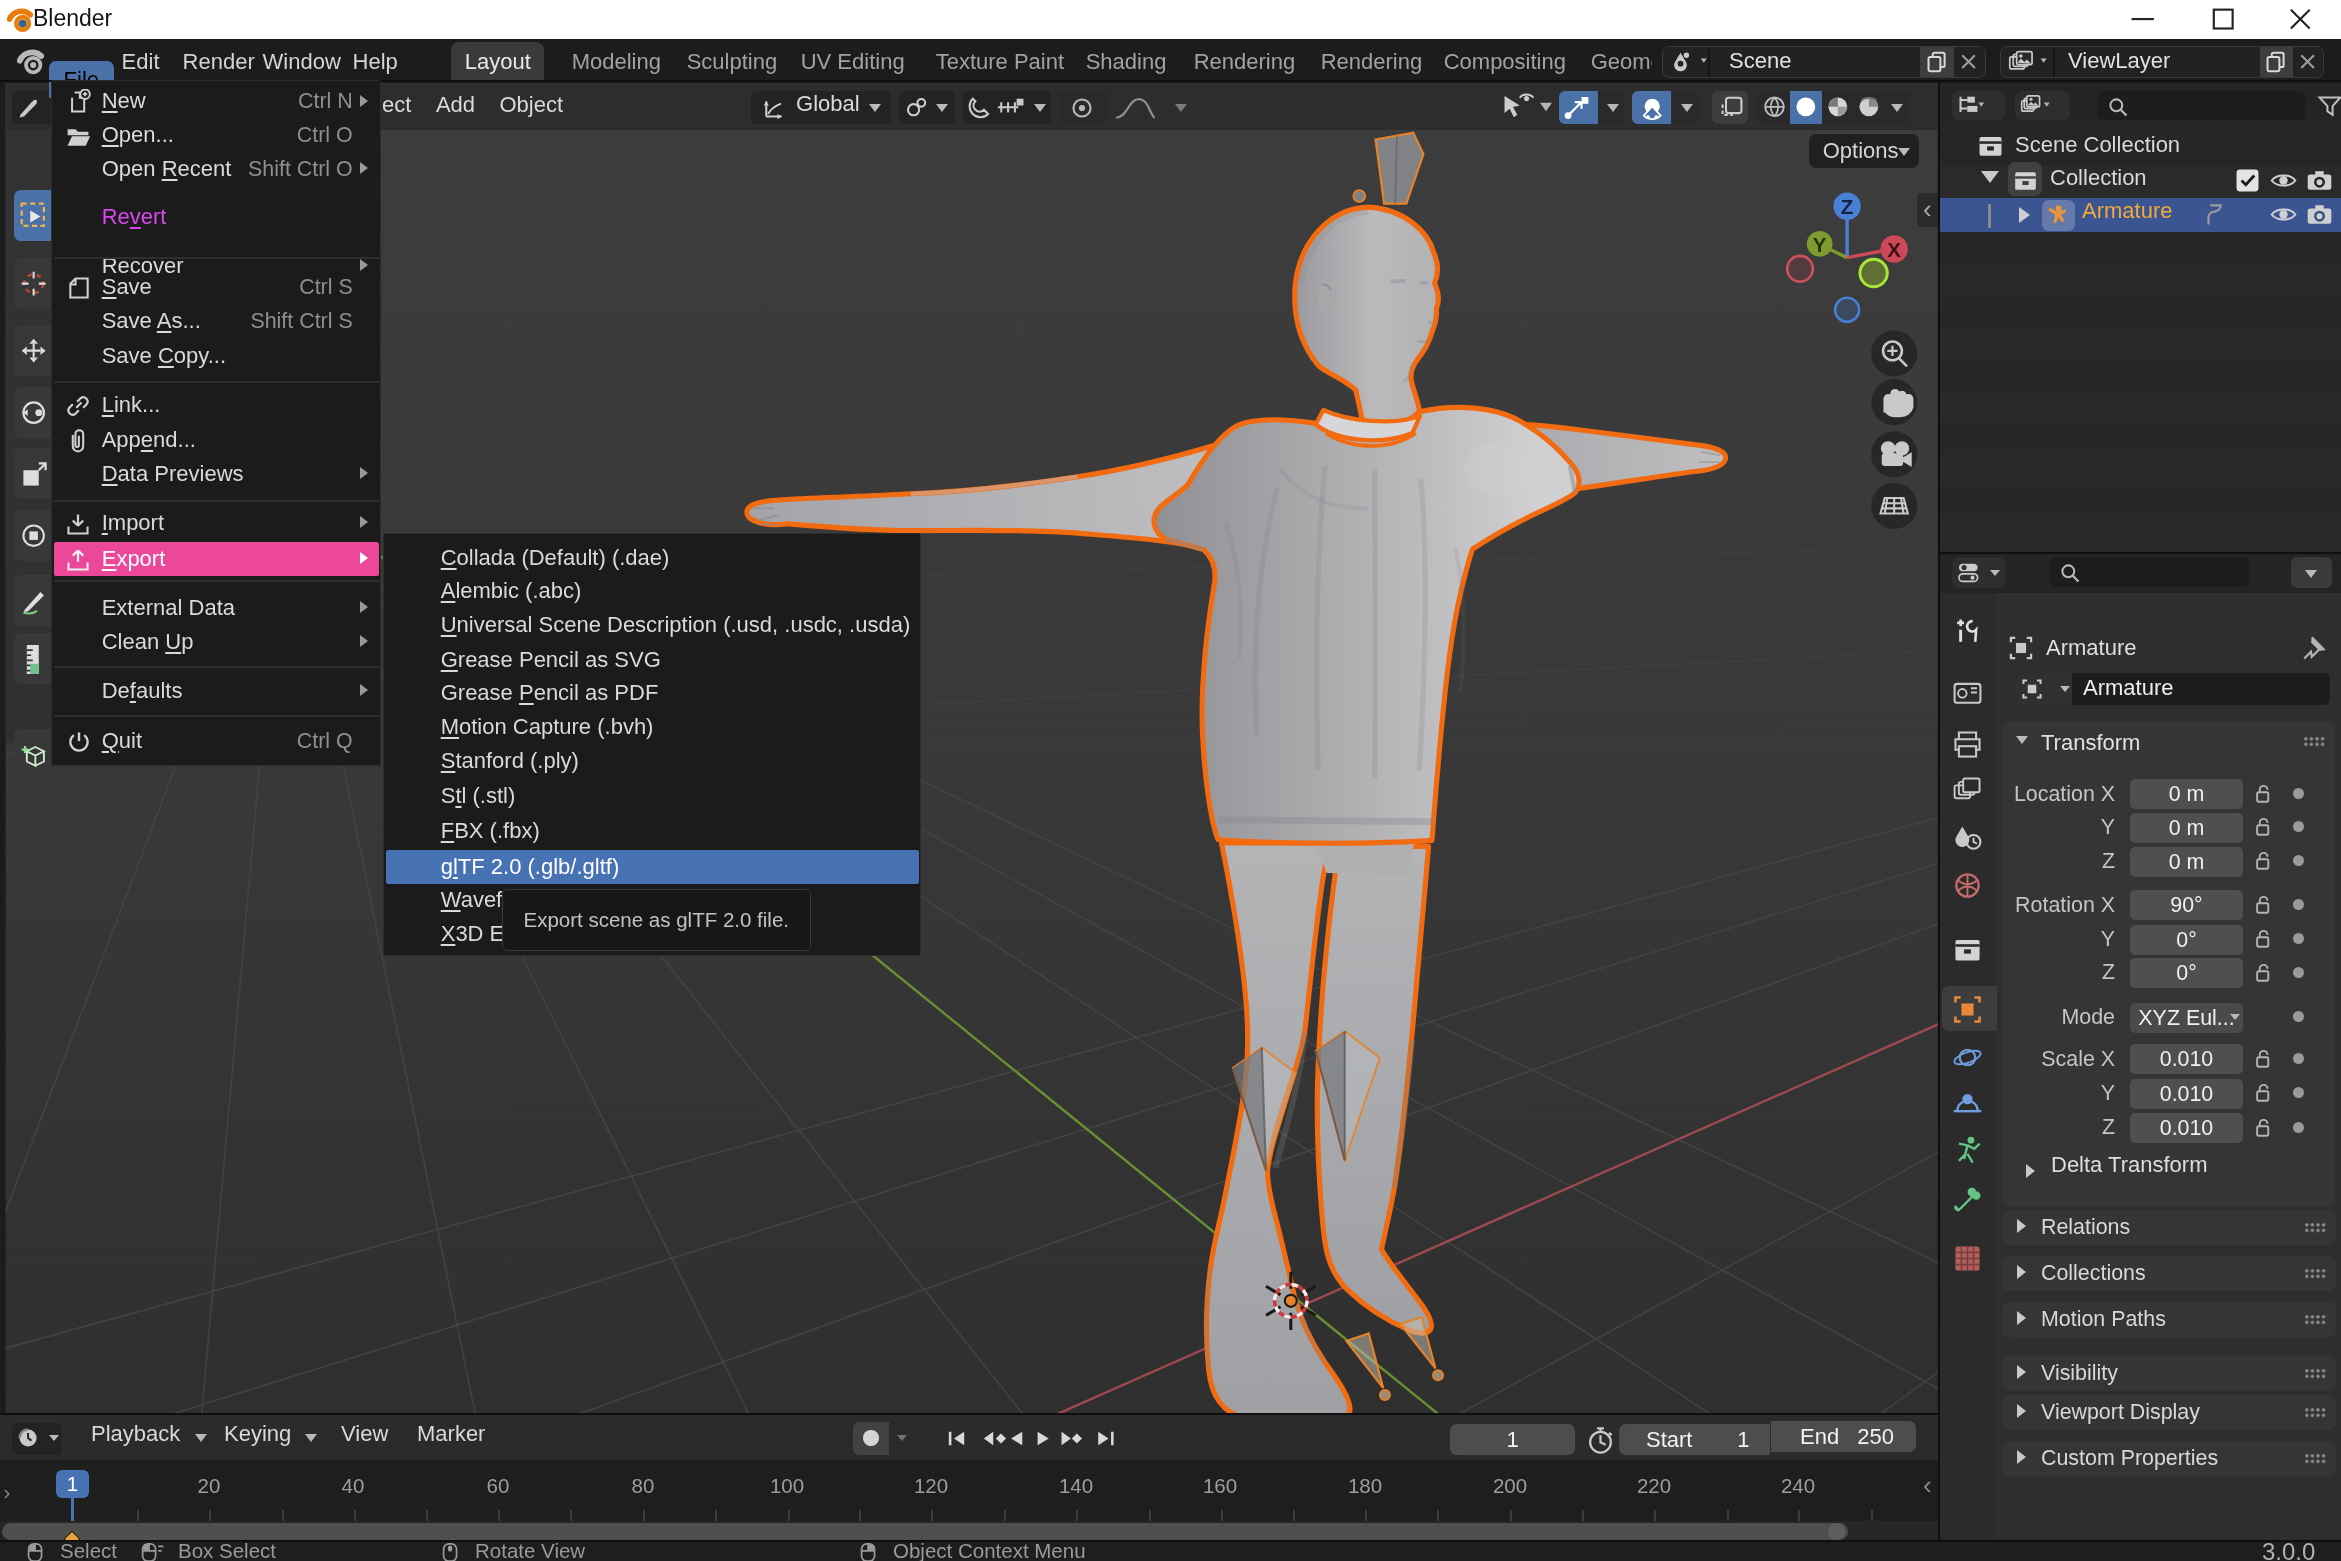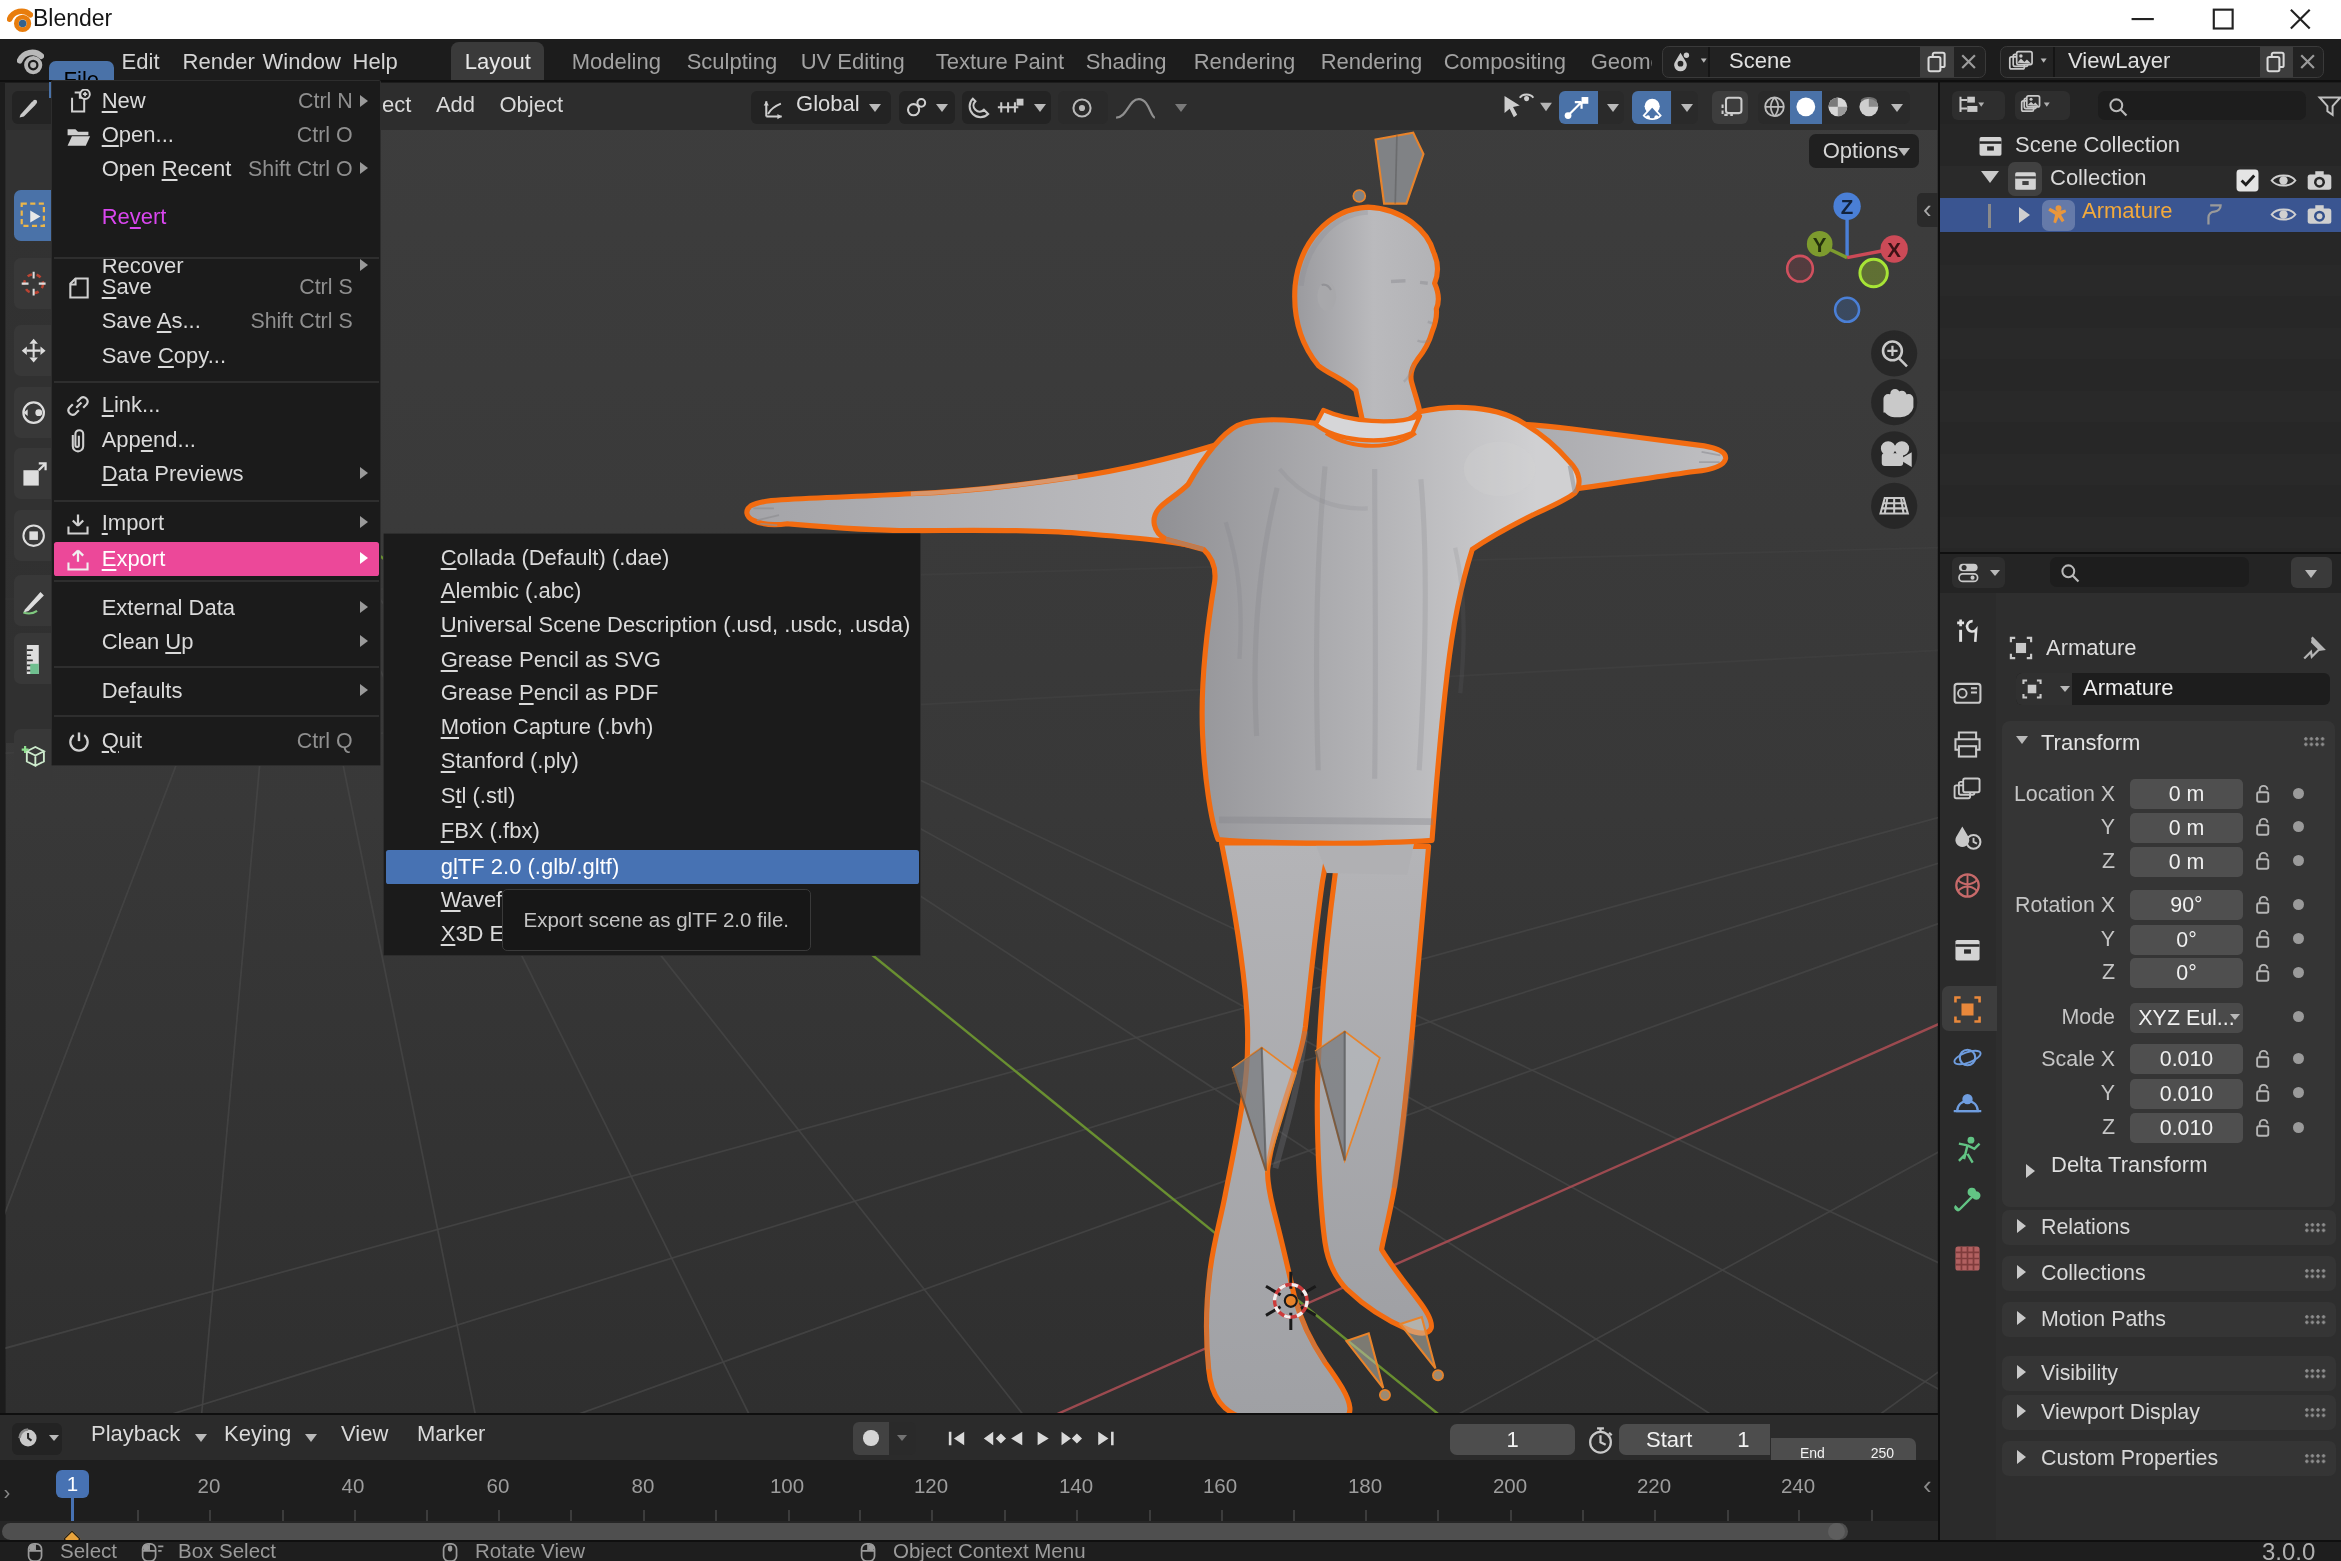--- a/index.html
+++ b/index.html
@@ -736,21 +736,21 @@
  </svg>
  <div class="abs" style="left:1450px;top:9.4px;width:125px;height:31px;background:#4d4d4d;border-radius:6.8px;color:#f2f2f2;font-size:22px;text-align:center;line-height:31px;">1</div>
  <svg class="abs" style="left:1585px;top:10.3px" width="31" height="31" viewBox="0 0 36 36">
         <circle cx="18" cy="20" r="12" fill="none" stroke="#c9c9c9" stroke-width="2.6"></circle>
         <path d="M18 12 v8 l6 3 M14 4 h8 M18 4 v4 M28 9 l3 3" stroke="#c9c9c9" stroke-width="2.6" fill="none"></path>
       </svg>
  <div class="abs" style="left:1619px;top:9.4px;width:151px;height:31px;background:#4d4d4d;border-radius:6.8px 0 0 6.8px;color:#f2f2f2;font-size:22px;line-height:31px;">
         <span style="position:absolute;left:27px;">Start</span>
         <span style="position:absolute;right:20.5px;">1</span>
       </div>
- <div class="abs" style="left:1771px;top:23px;width:145px;height:31px;background:#4d4d4d;border-radius:0 6.8px 6.8px 0;color:#f2f2f2;font-size:14px;line-height:31px;">
+ <div class="abs" style="left:1771px;top:6px;width:145px;height:31px;background:#4d4d4d;border-radius:0 6.8px 6.8px 0;color:#f2f2f2;font-size:22px;line-height:31px;">
         <span style="position:absolute;left:29px;">End</span>
         <span style="position:absolute;right:22px;">250</span>
       </div>
  <div class="abs" style="left:0;top:45px;width:1938px;height:61px;background:#1e1e1e;"></div>
  <div class="abs" style="left:0;top:106px;width:1938px;height:20.5px;background:#262626;"></div>
  <div class="abs" style="left:1.7px;top:108px;width:1846px;height:17px;background:#4f4f4f;border-radius:8.6px;"></div>
  <div class="abs" style="left:1828px;top:108px;width:17px;height:17px;border-radius:50%;background:#5e5e5e;"></div>
  <div class="abs" style="left:3.4px;top:65px;color:#8a8a8a;font-size:20.5px;">›</div>
  <div class="abs" style="left:1923px;top:55px;color:#8a8a8a;font-size:26px;">‹</div>
  <div id="ruler" class="abs" style="left:0;top:45px;width:1938px;height:61px;">

